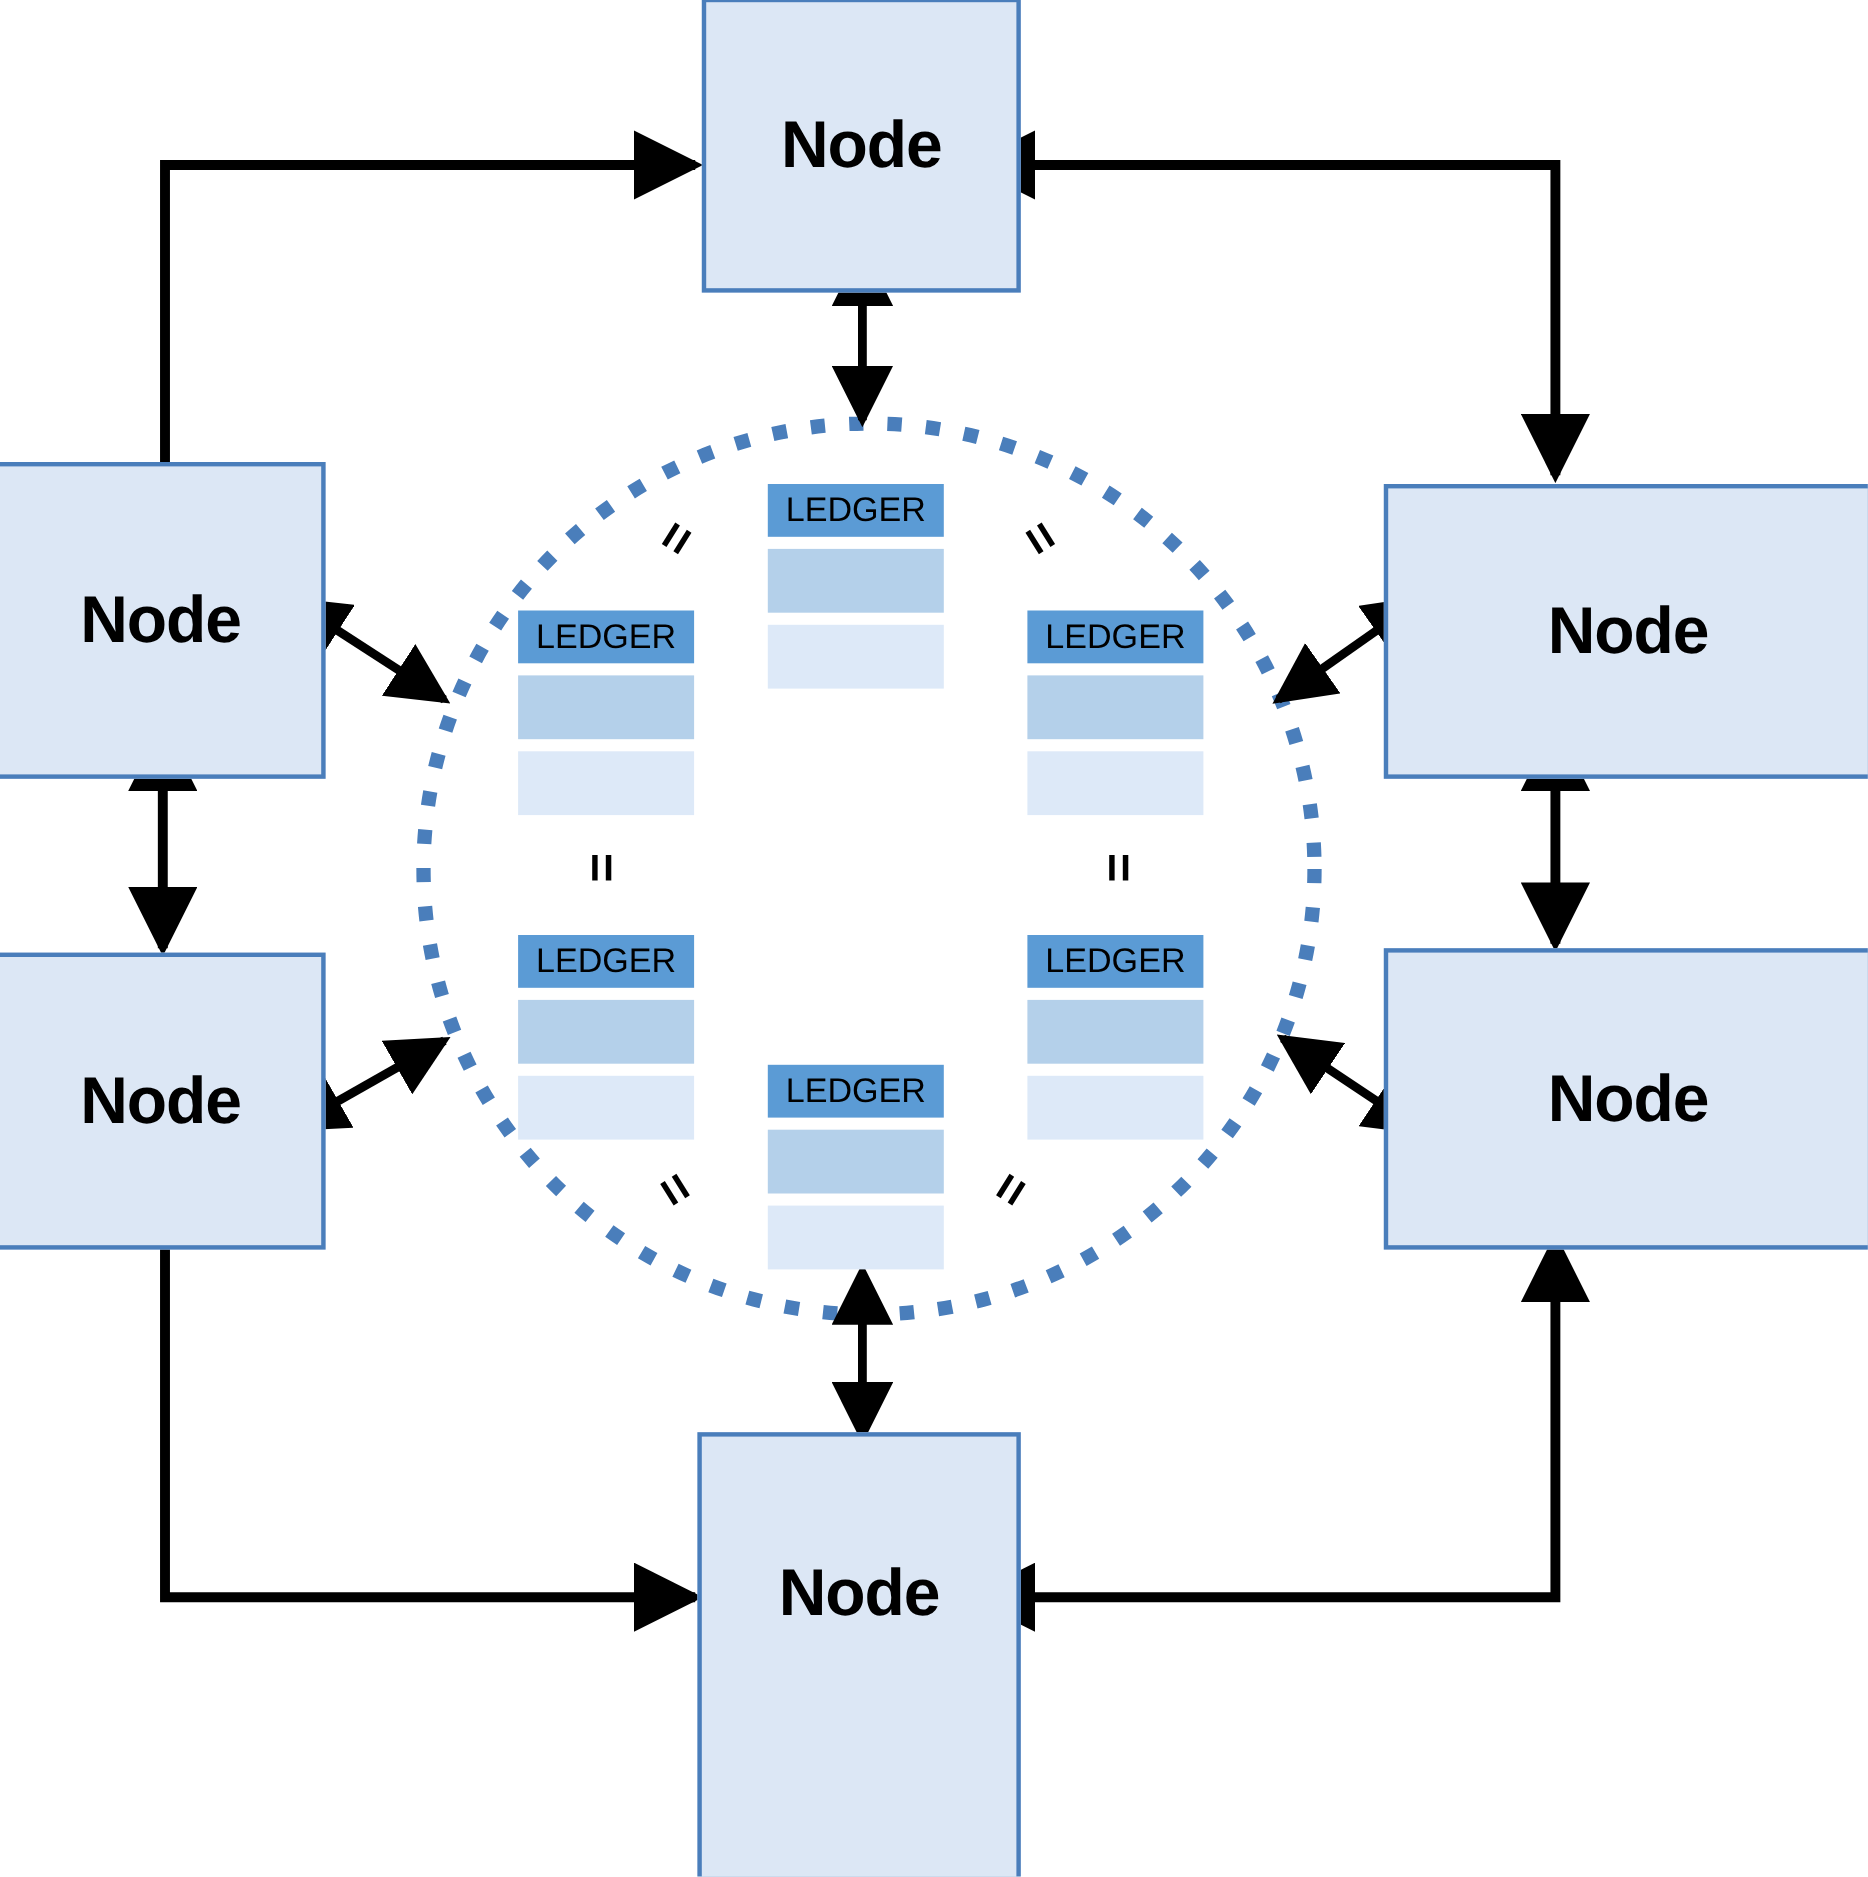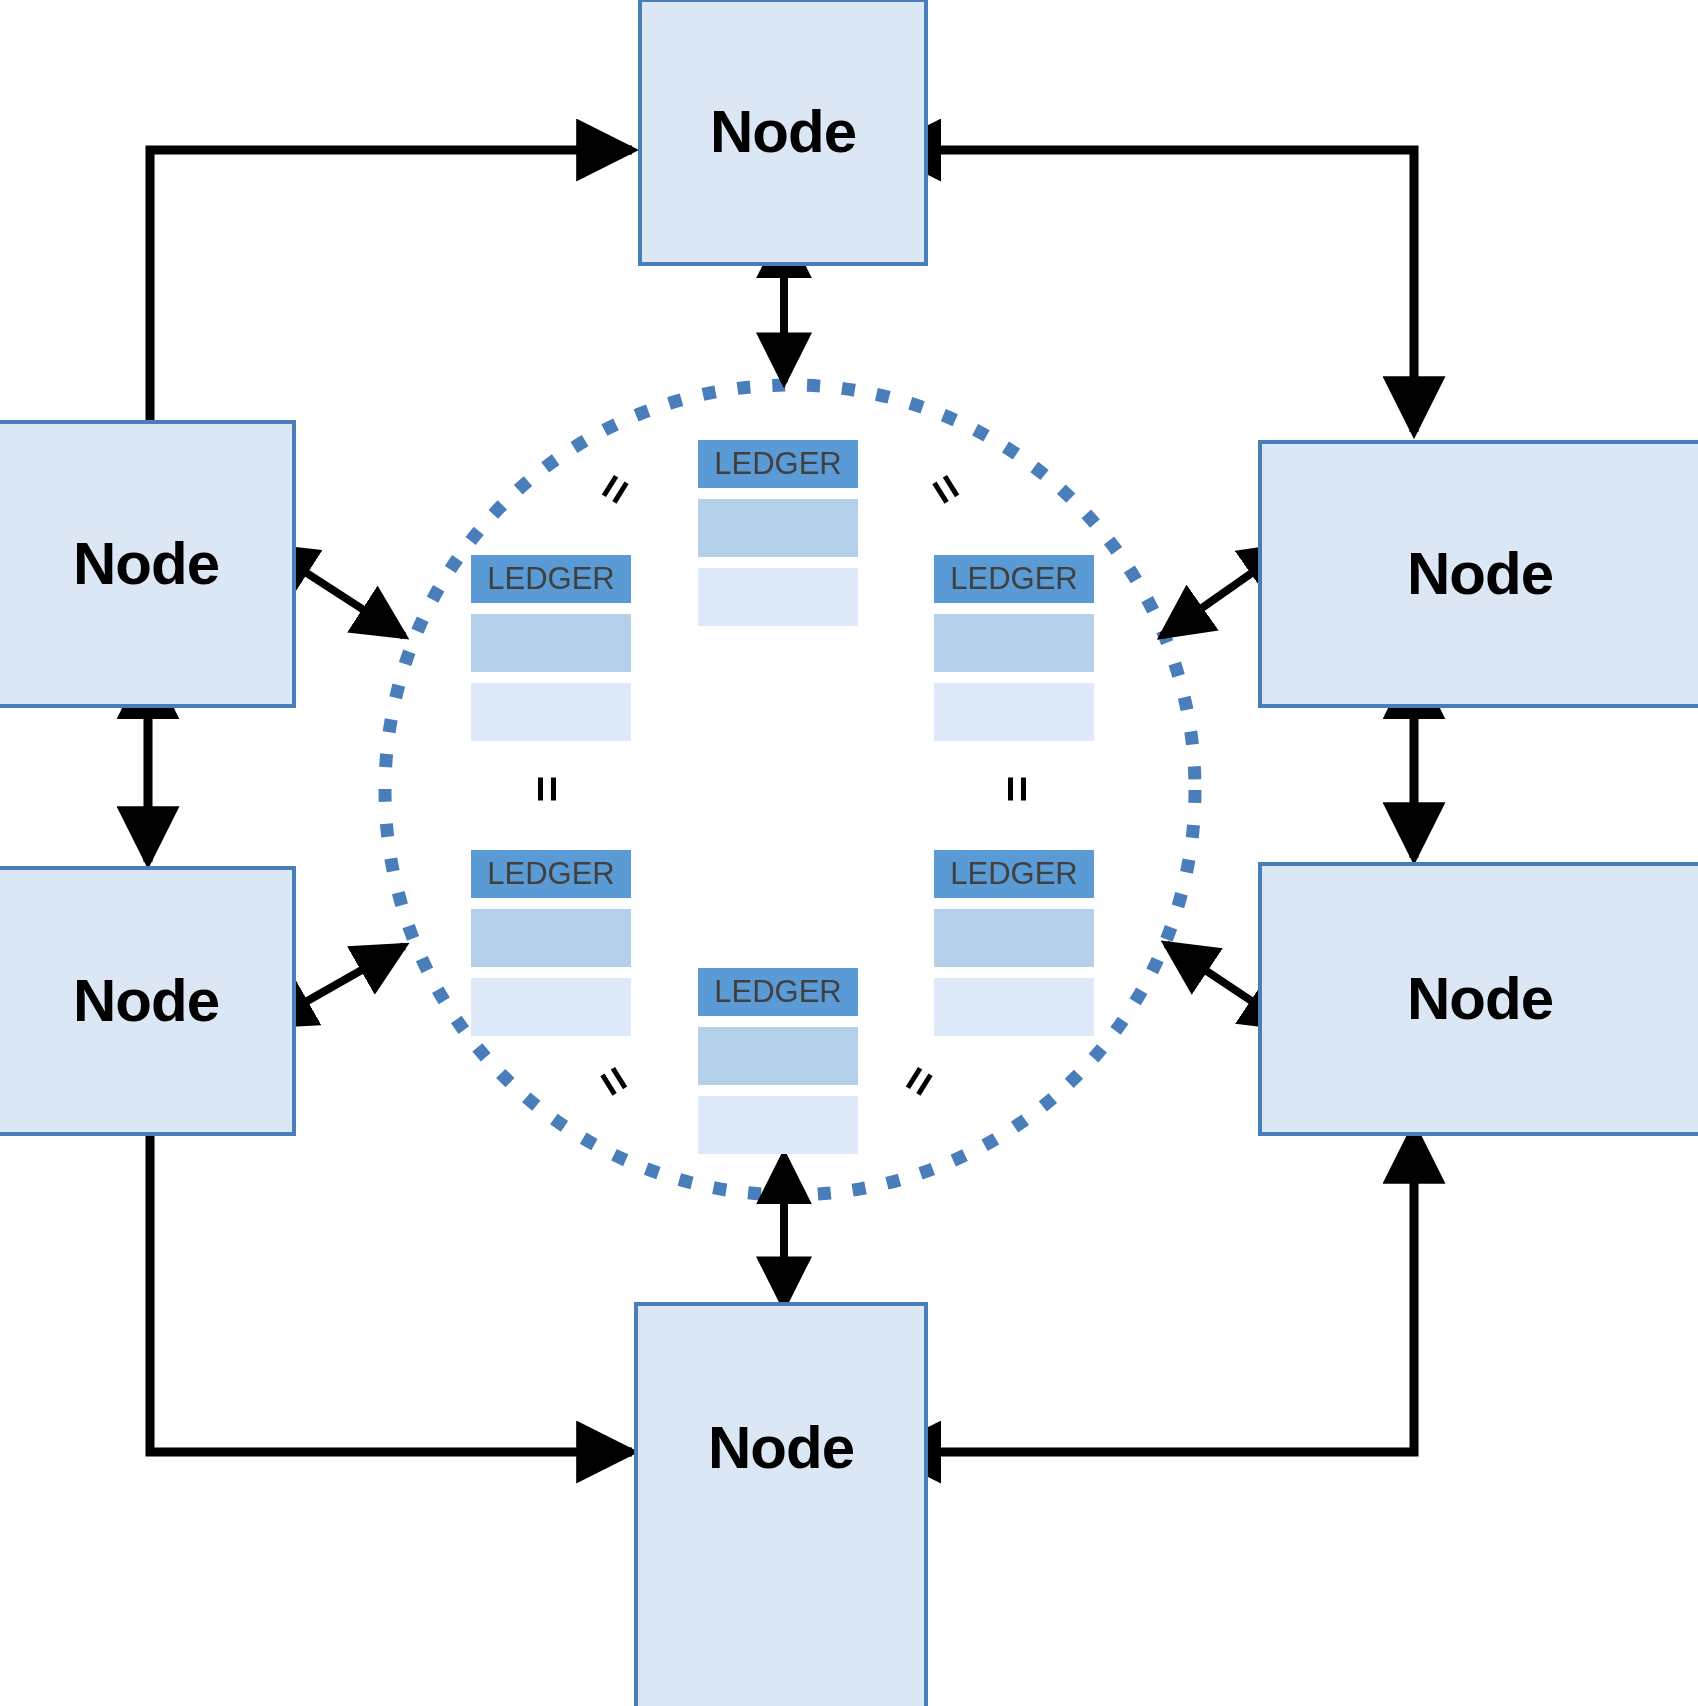--- a/index.html
+++ b/index.html
@@ -8,21 +8,21 @@
   #stage{position:relative;width:1698px;height:1706px;background:#fff;padding-left:24px;}
   svg#canvas{position:absolute;left:0;top:0;width:1698px;height:1706px;}
 
   .node-box{position:absolute;background:#dce7f5;border:4px solid #4a7ebb;
             box-sizing:border-box;display:flex;align-items:center;
             justify-content:center;}
   .node-label{font-family:"Liberation Sans", sans-serif;font-weight:bold;
               font-size:60px;color:#000;letter-spacing:-1px;line-height:1;}
 
   .ledger{position:absolute;width:160px;}
-  .ledger-head{background:#5b9bd5;color:#404040;font-size:31px;
+  .ledger-head{background:#5b9bd5;color:#000000;font-size:31px;
                font-family:"Liberation Sans", sans-serif;
                text-align:center;line-height:48px;height:48px;
                letter-spacing:0px;}
   .ledger-bar2{background:#b4d0ea;height:58px;margin-top:11px;}
   .ledger-bar3{background:#dde9f8;height:58px;margin-top:11px;}
 
   .consensus{position:absolute;font-family:"Liberation Sans", sans-serif;
              font-weight:bold;font-size:58px;color:#000;white-space:nowrap;}
 
   .eq{position:absolute;font-family:"Liberation Sans", sans-serif;

